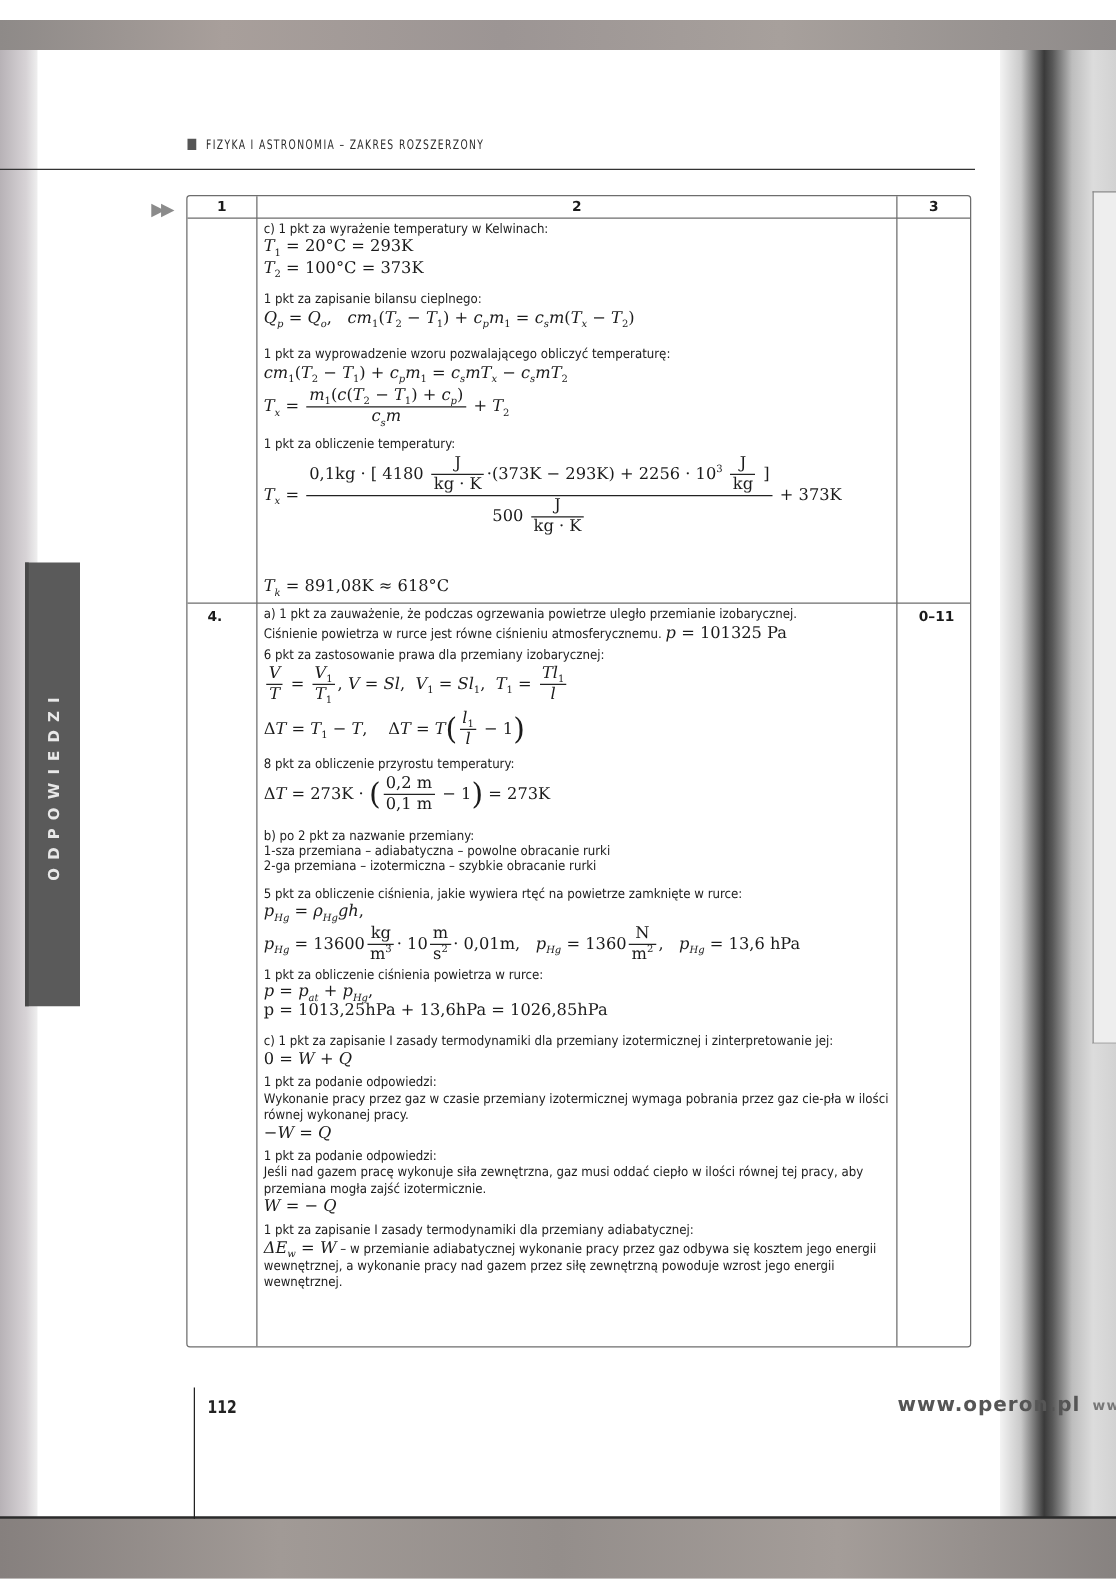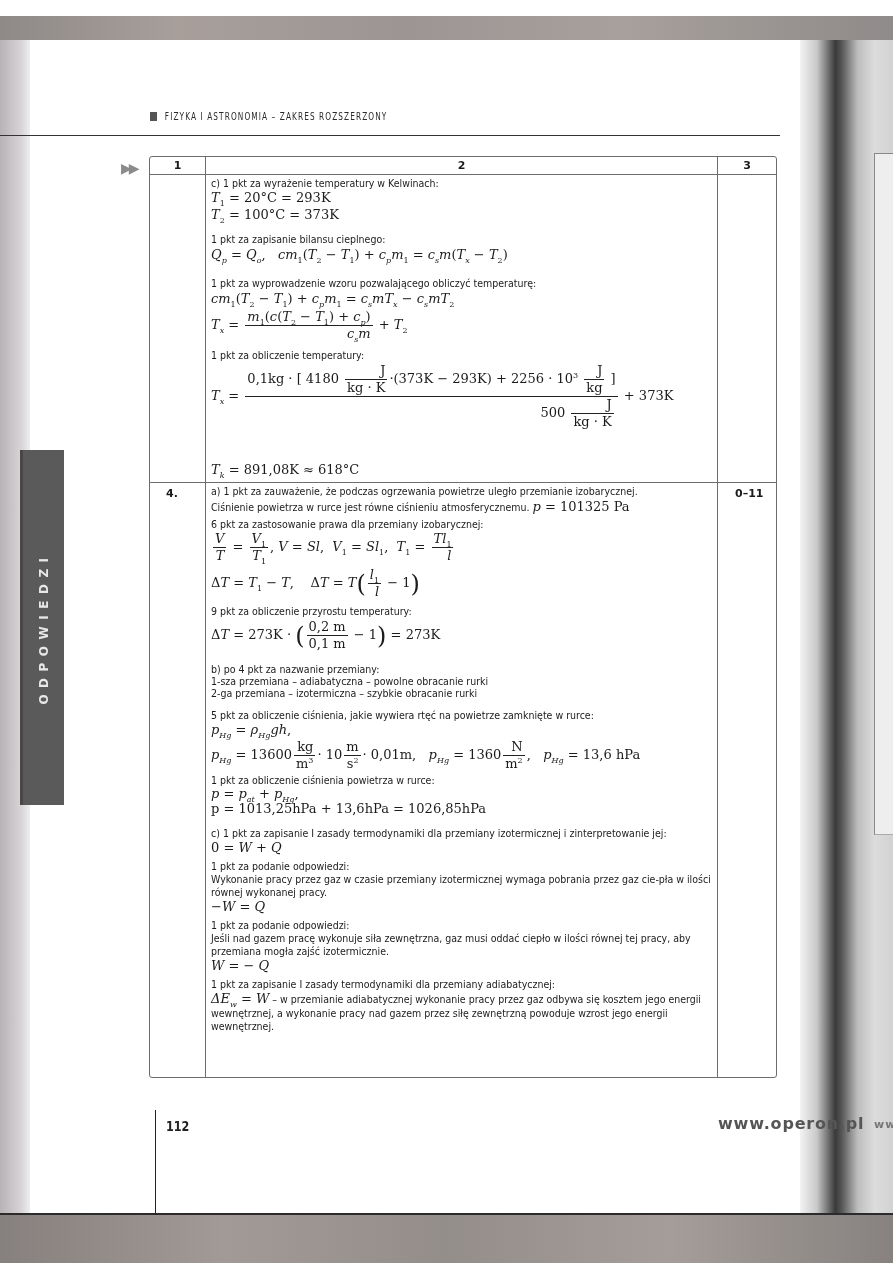--- a/index.html
+++ b/index.html
@@ -45,21 +45,21 @@
   .hdr { position: absolute; top: 2px; font-size: 11px; font-weight: bold; text-align: center; }
   .cell-num { position: absolute; left: 16px; font-size: 11px; font-weight: bold; }
   .cell-pts { position: absolute; left: 585px; font-size: 11px; font-weight: bold; }
 
   .content { position: absolute; left: 61px; width: 500px; font-size: 10.5px; line-height: 13px; }
   .lbl { font-family: "DejaVu Sans Condensed", "DejaVu Sans", sans-serif; font-size: 10.5px; line-height: 13px; }
   .math { font-family: "DejaVu Serif", "Liberation Serif", serif; font-size: 13px; line-height: 16px; font-style: normal; }
   .math i { font-style: italic; }
   .blk { position: absolute; left: 0; width: 505px; }
   sub, sup { font-size: 8px; line-height: 0; }
-  .frac { display: inline-block; vertical-align: middle; text-align: right; margin: 0 2px; }
+  .frac { display: inline-block; vertical-align: middle; text-align: center; margin: 0 2px; }
   .frac > span { display: block; padding: 0 2px; }
   .frac > span.n { border-bottom: 1px solid #222; }
   .paren { font-size: 24px; vertical-align: middle; font-weight: 200; }
 
   .page-num { position: absolute; left: 166px; top: 1118px; font-size: 14px; font-weight: bold; color: #222;
     transform: scaleX(0.8); transform-origin: left; }
   .foot-rule { position: absolute; left: 155px; top: 1110px; width: 1px; height: 105px; background: #222; }
   .site { position: absolute; left: 718px; top: 1114px; font-size: 16px; font-weight: bold; color: #555; letter-spacing: 0.8px; }
 </style>
 </head>
@@ -118,24 +118,24 @@
   <div class="cell-pts" style="top:330px">0–11</div>
 
   <div class="content" style="top:328px">
     <div class="blk lbl" style="top:0">a) 1 pkt za zauważenie, że podczas ogrzewania powietrze uległo przemianie izobarycznej.</div>
     <div class="blk lbl" style="top:14px"><span>Ciśnienie powietrza w rurce jest równe ciśnieniu atmosferycznemu.</span> <span class="math"><i>p</i> = 101325 Pa</span></div>
 
     <div class="blk lbl" style="top:33px">6 pkt za zastosowanie prawa dla przemiany izobarycznej:</div>
     <div class="blk math" style="top:46px"><span class="frac"><span class="n"><i>V</i></span><span><i>T</i></span></span> = <span class="frac"><span class="n"><i>V</i><sub>1</sub></span><span><i>T</i><sub>1</sub></span></span>, <i>V</i> = <i>Sl</i>, &nbsp;<i>V</i><sub>1</sub> = <i>Sl</i><sub>1</sub>, &nbsp;<i>T</i><sub>1</sub> = <span class="frac"><span class="n"><i>Tl</i><sub>1</sub></span><span><i>l</i></span></span></div>
     <div class="blk math" style="top:82px">Δ<i>T</i> = <i>T</i><sub>1</sub> − <i>T</i>, &nbsp;&nbsp; Δ<i>T</i> = <i>T</i><span class="paren">(</span><span class="frac"><span class="n"><i>l</i><sub>1</sub></span><span><i>l</i></span></span> − 1<span class="paren">)</span></div>
 
-    <div class="blk lbl" style="top:120px">9 pkt za obliczenie przyrostu temperatury:</div>
+    <div class="blk lbl" style="top:120px">8 pkt za obliczenie przyrostu temperatury:</div>
     <div class="blk math" style="top:134px">Δ<i>T</i> = 273K · <span class="paren">(</span><span class="frac"><span class="n">0,2 m</span><span>0,1 m</span></span> − 1<span class="paren">)</span> = 273K</div>
 
-    <div class="blk lbl" style="top:178px">b) po 4 pkt za nazwanie przemiany:</div>
+    <div class="blk lbl" style="top:178px">b) po 2 pkt za nazwanie przemiany:</div>
     <div class="blk lbl" style="top:190px">1-sza przemiana – adiabatyczna – powolne obracanie rurki</div>
     <div class="blk lbl" style="top:202px">2-ga przemiana – izotermiczna – szybkie obracanie rurki</div>
 
     <div class="blk lbl" style="top:224px">5 pkt za obliczenie ciśnienia, jakie wywiera rtęć na powietrze zamknięte w rurce:</div>
     <div class="blk math" style="top:237px"><i>p<sub>Hg</sub></i> = <i>ρ<sub>Hg</sub>gh</i>,</div>
     <div class="blk math" style="top:254px"><i>p<sub>Hg</sub></i> = 13600<span class="frac"><span class="n">kg</span><span>m<sup>3</sup></span></span>· 10<span class="frac"><span class="n">m</span><span>s<sup>2</sup></span></span>· 0,01m, &nbsp;&nbsp;<i>p<sub>Hg</sub></i> = 1360<span class="frac"><span class="n">N</span><span>m<sup>2</sup></span></span>, &nbsp;&nbsp;<i>p<sub>Hg</sub></i> = 13,6 hPa</div>
 
     <div class="blk lbl" style="top:289px">1 pkt za obliczenie ciśnienia powietrza w rurce:</div>
     <div class="blk math" style="top:301px"><i>p</i> = <i>p<sub>at</sub></i> + <i>p<sub>Hg</sub></i>,</div>
     <div class="blk math" style="top:316px">p = 1013,25hPa + 13,6hPa = 1026,85hPa</div>

